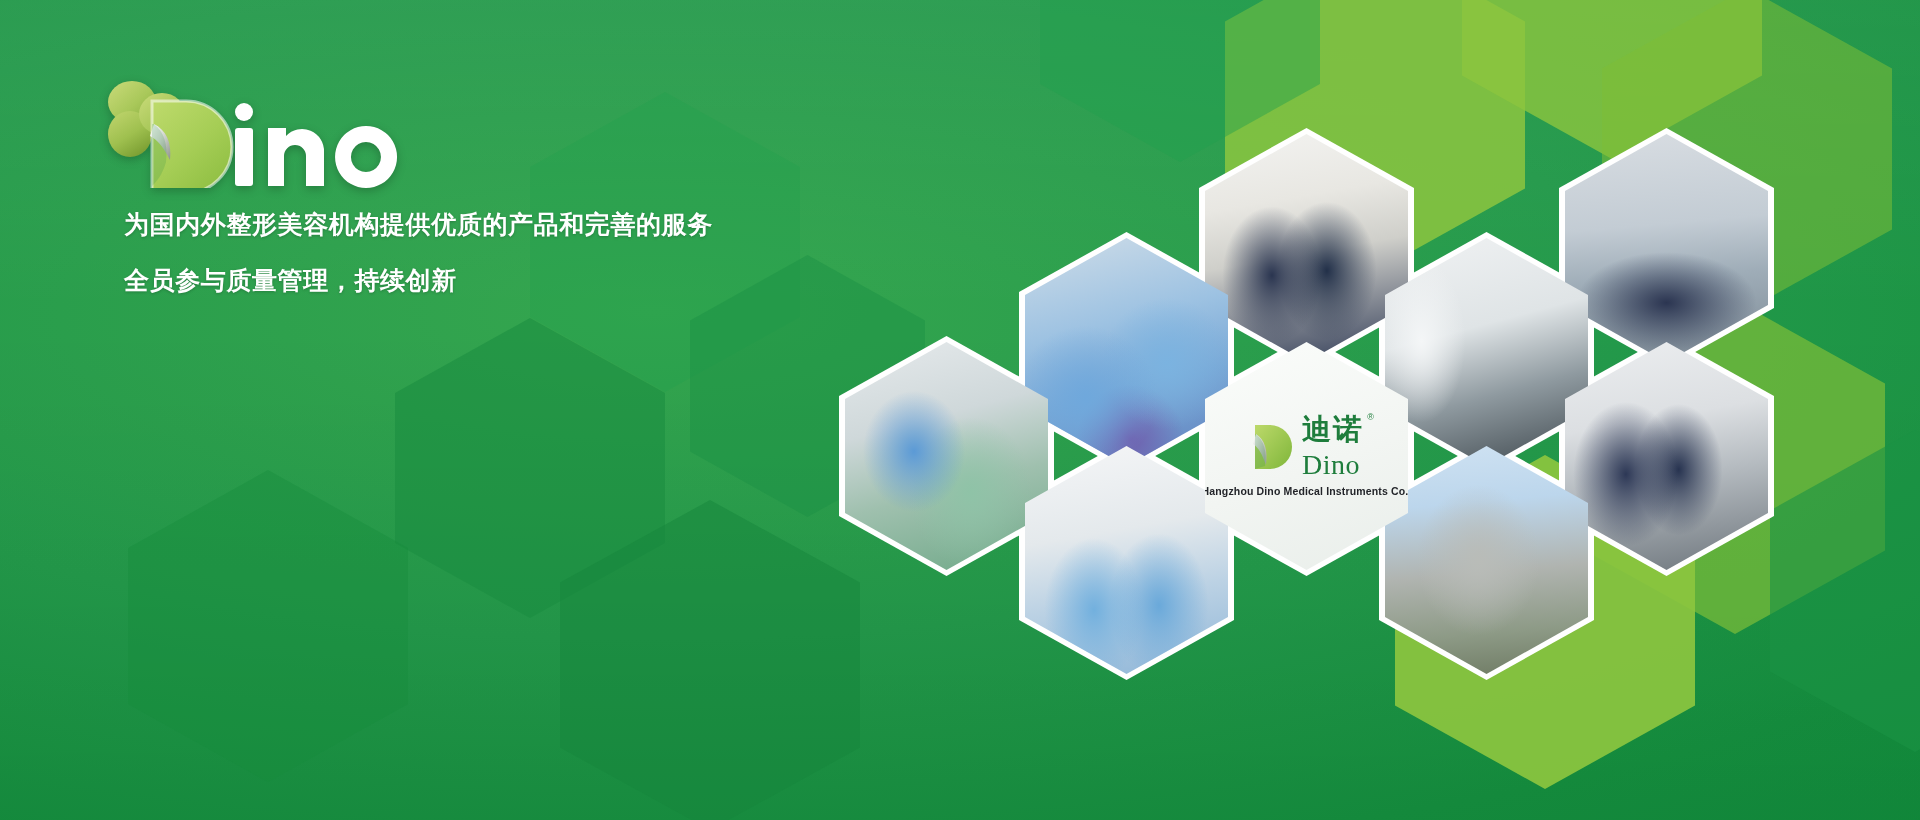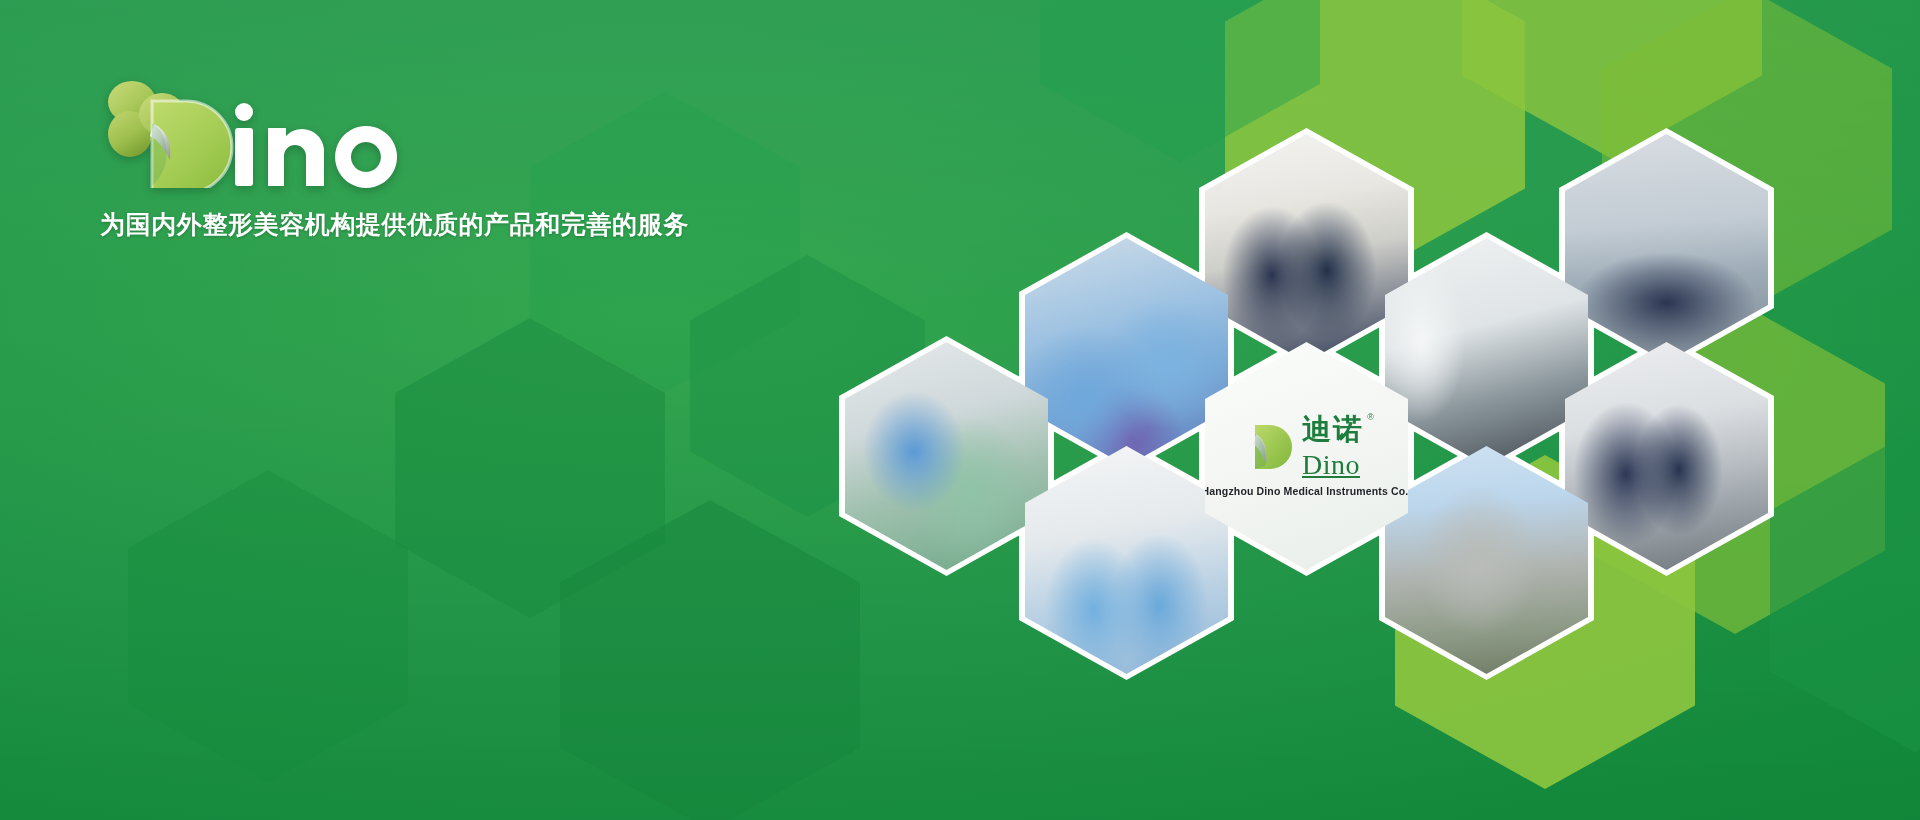--- a/index.html
+++ b/index.html
@@ -38,21 +38,21 @@
   
   #brand-logo{
     position:absolute; left:92px; top:68px;
     width:360px; height:120px;
     z-index:20;
   }
   #brand-logo svg{ display:block; filter:drop-shadow(0 3px 5px rgba(0,0,0,.22)); }
 
   
   #slogans{
-    position:absolute; left:100px; top:212px;
+    position:absolute; left:124px; top:212px;
     z-index:20;
   }
   .slogan-line{
     color:#ffffff;
     font-size:25px;
     font-weight:bold;
     letter-spacing:.6px;
     line-height:1;
     margin-bottom:31px;
     text-shadow:0 1px 3px rgba(0,0,0,.22);
@@ -93,21 +93,20 @@
     letter-spacing:2px; display:block;
   }
   #center-brand-hex .reg{
     position:absolute; right:-10px; top:-2px;
     font-size:9px; color:#1e7d3c;
   }
   #center-brand-hex .en{
     font-family:"Liberation Serif","DejaVu Serif",serif;
     font-size:28px; color:#1e7d3c; display:block; margin-top:7px;
     letter-spacing:.5px;
-    text-decoration:underline;
   }
   #center-brand-hex .company{
     font-size:10.5px; font-weight:bold; color:#23252a;
     letter-spacing:.15px; white-space:nowrap;
   }
 
   
   .ph-cleanroom{
     background:
       radial-gradient(50% 45% at 30% 70%, #6fa8dc 0%, rgba(111,168,220,0) 70%),
@@ -219,20 +218,21 @@
         <circle cx="152" cy="44" r="9"></circle>
         <rect x="143" y="60" width="18" height="58" rx="3"></rect>
         <path d="M176 60 h18 v8 a22 22 0 0 1 38 16 v34 h-18 V88 a11 11 0 0 0 -22 0 v30 h-16 z"></path>
         <path d="M274 58 a31 31 0 1 0 .1 0 z M274 74 a15 15 0 1 1 -.1 0 z"></path>
       </g>
     </svg>
   </div>
 
   <div id="slogans">
     <div class="slogan-line">为国内外整形美容机构提供优质的产品和完善的服务</div>
+    <div class="slogan-line">全员参与质量管理，持续创新</div>
   </div>
 
   <div id="collage">
 
     <div class="hex hex-ring" style="left:1199px;top:128px;width:215px;height:240px;"></div>
     <div class="hex hex-ring" style="left:1019px;top:232px;width:215px;height:240px;"></div>
     <div class="hex hex-ring" style="left:1559px;top:128px;width:215px;height:240px;"></div>
     <div class="hex hex-ring" style="left:1379px;top:232px;width:215px;height:240px;"></div>
     <div class="hex hex-ring" style="left:1559px;top:336px;width:215px;height:240px;"></div>
     <div class="hex hex-ring" style="left:839px;top:336px;width:215px;height:240px;"></div>

